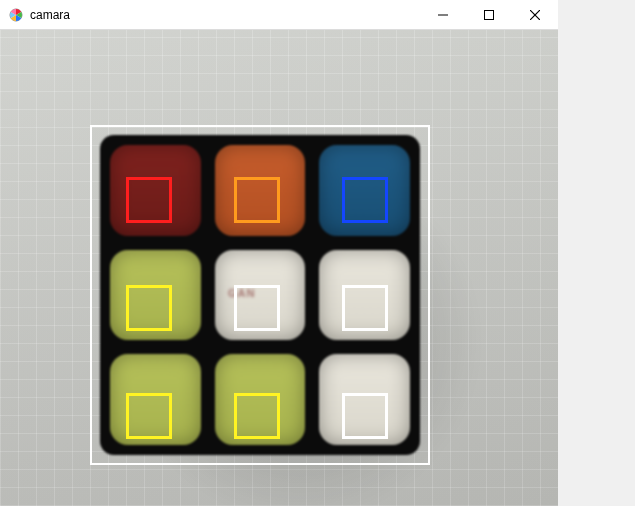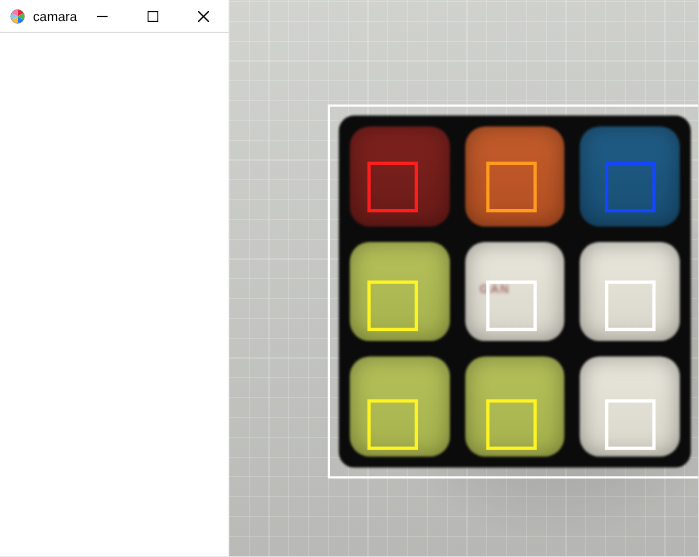--- a/index.html
+++ b/index.html
@@ -6,25 +6,25 @@
     margin: 0;
     padding: 0;
     width: 635px;
     height: 506px;
     overflow: hidden;
     font-family: "Segoe UI", Tahoma, sans-serif;
     font-size: 12px;
     background: #f0f0f0;
   }
   .window {
-    width: 635px;
+    width: 558px;
     height: 506px;
     background: #ffffff;
     display: flex;
-    flex-direction: row;
+    flex-direction: column;
     box-sizing: border-box;
   }
   .titlebar {
     height: 30px;
     background: #ffffff;
     display: flex;
     align-items: center;
     padding-left: 8px;
     border-bottom: 1px solid #dcdcdc;
     box-sizing: border-box;

